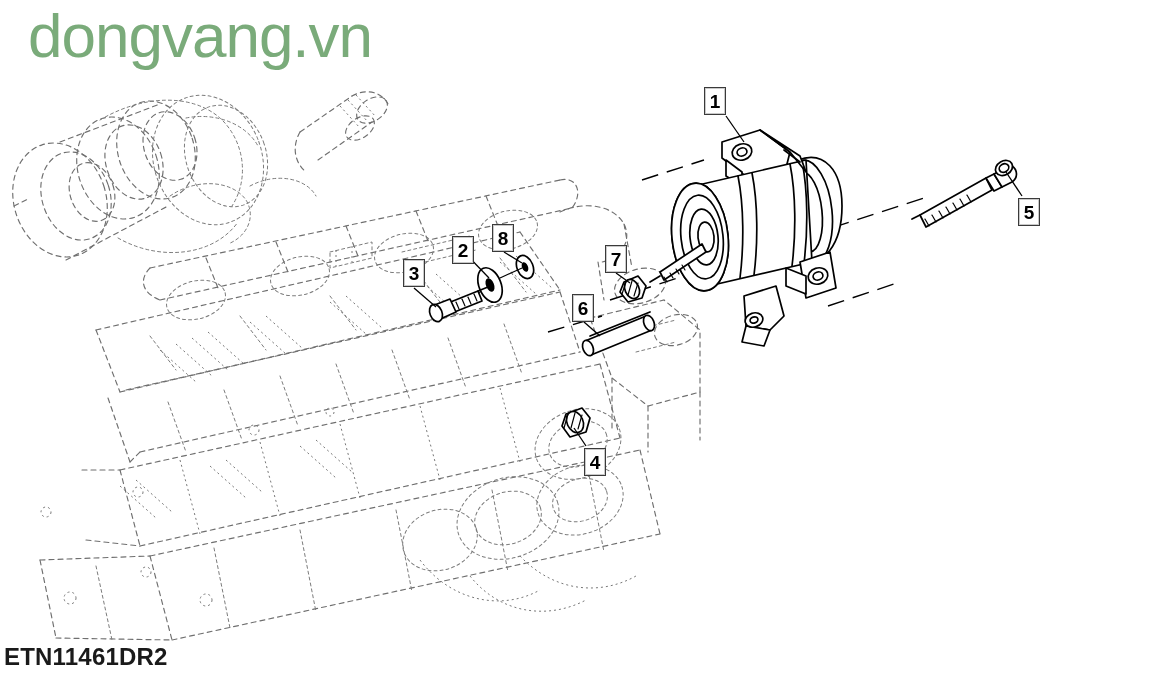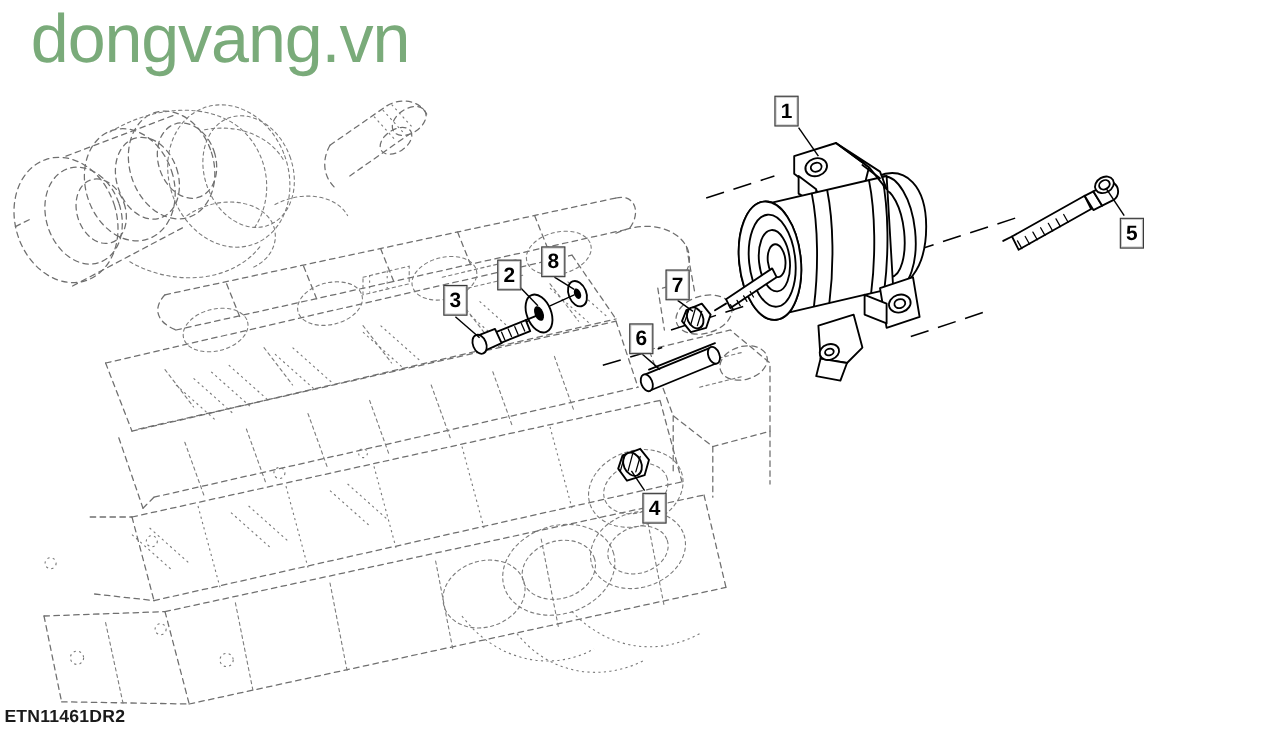--- a/index.html
+++ b/index.html
@@ -5,21 +5,21 @@
   html,body{margin:0;padding:0;background:#ffffff;}
   body{width:1170px;height:683px;overflow:hidden;
        font-family:"Liberation Sans",sans-serif;position:relative;}
   #stage{position:relative;width:1170px;height:683px;background:#fff;}
   #stage svg{position:absolute;left:0;top:0;}
 
   .wm{position:absolute;left:28px;top:5px;font-size:62px;line-height:1;
       color:#7aab7a;font-family:"Liberation Sans",sans-serif;
       font-weight:400;letter-spacing:-1px;user-select:none;}
 
-  .drawno{position:absolute;left:4px;top:643px;font-size:16px;
+  .drawno{position:absolute;left:4px;top:643px;font-size:24px;
           font-weight:bold;color:#1a1a1a;letter-spacing:.2px;
           font-family:"Liberation Sans",sans-serif;}
 
   
   .callout{position:absolute;width:22px;height:28px;background:#c9c9c9;
            border:1px solid #3a3a3a;box-sizing:border-box;
            display:flex;align-items:center;justify-content:center;}
   .callout span{display:flex;align-items:center;justify-content:center;
                 width:18px;height:24px;background:#ffffff;
                 font-size:19px;font-weight:bold;color:#000;

